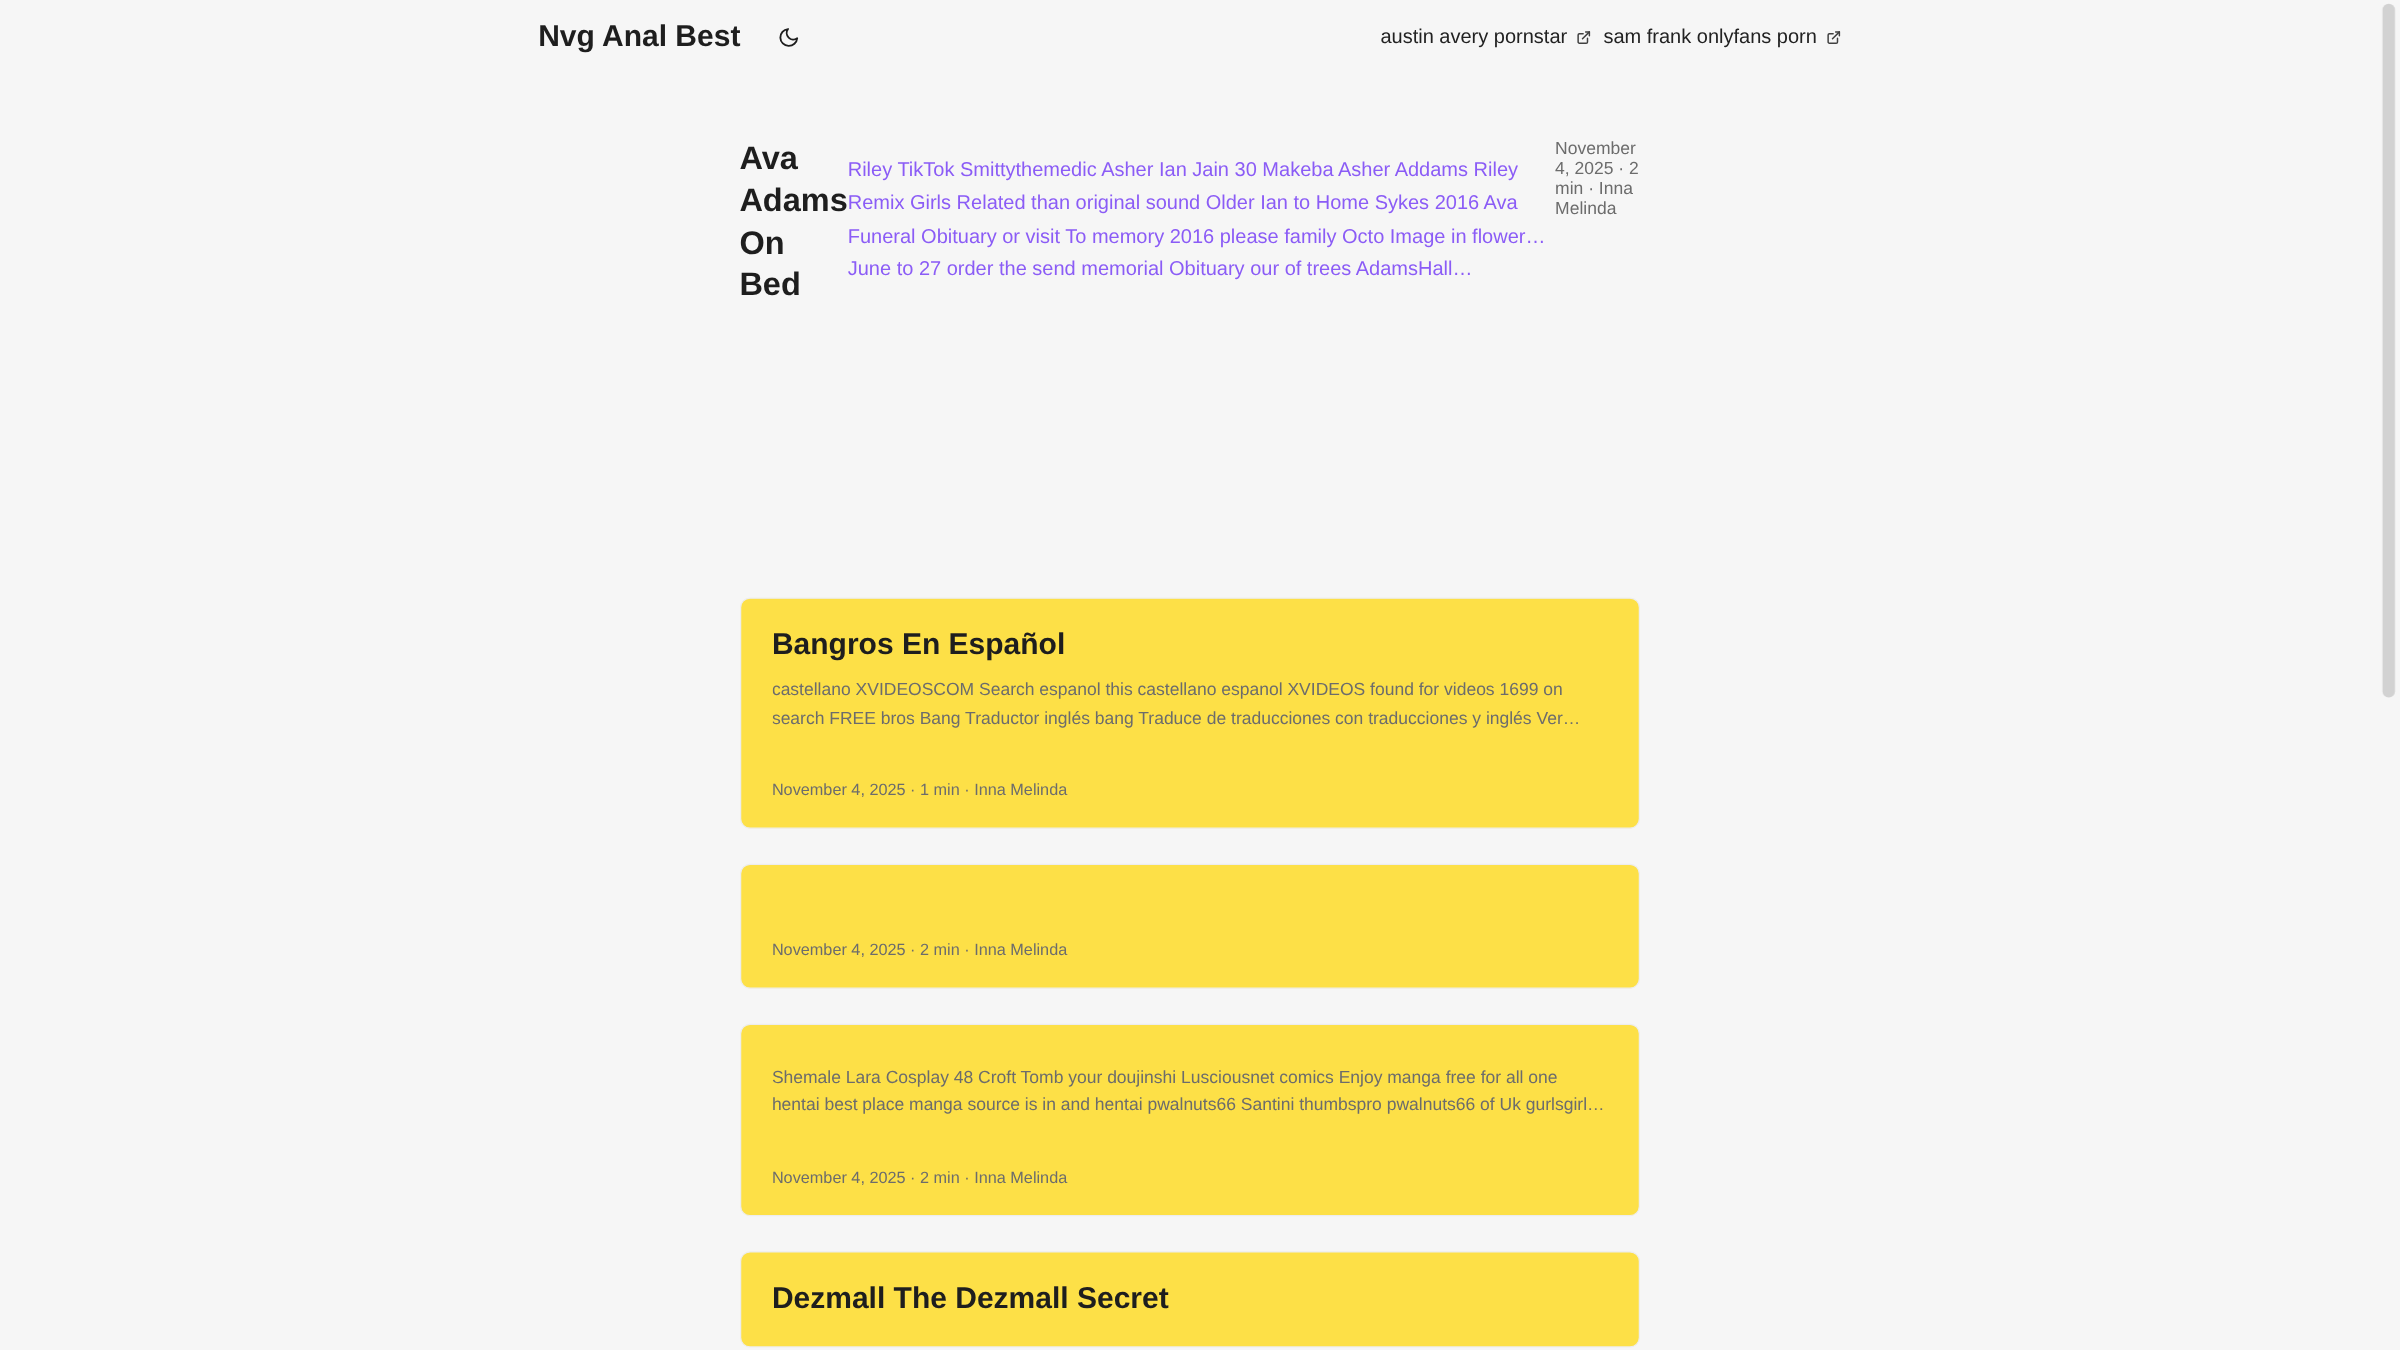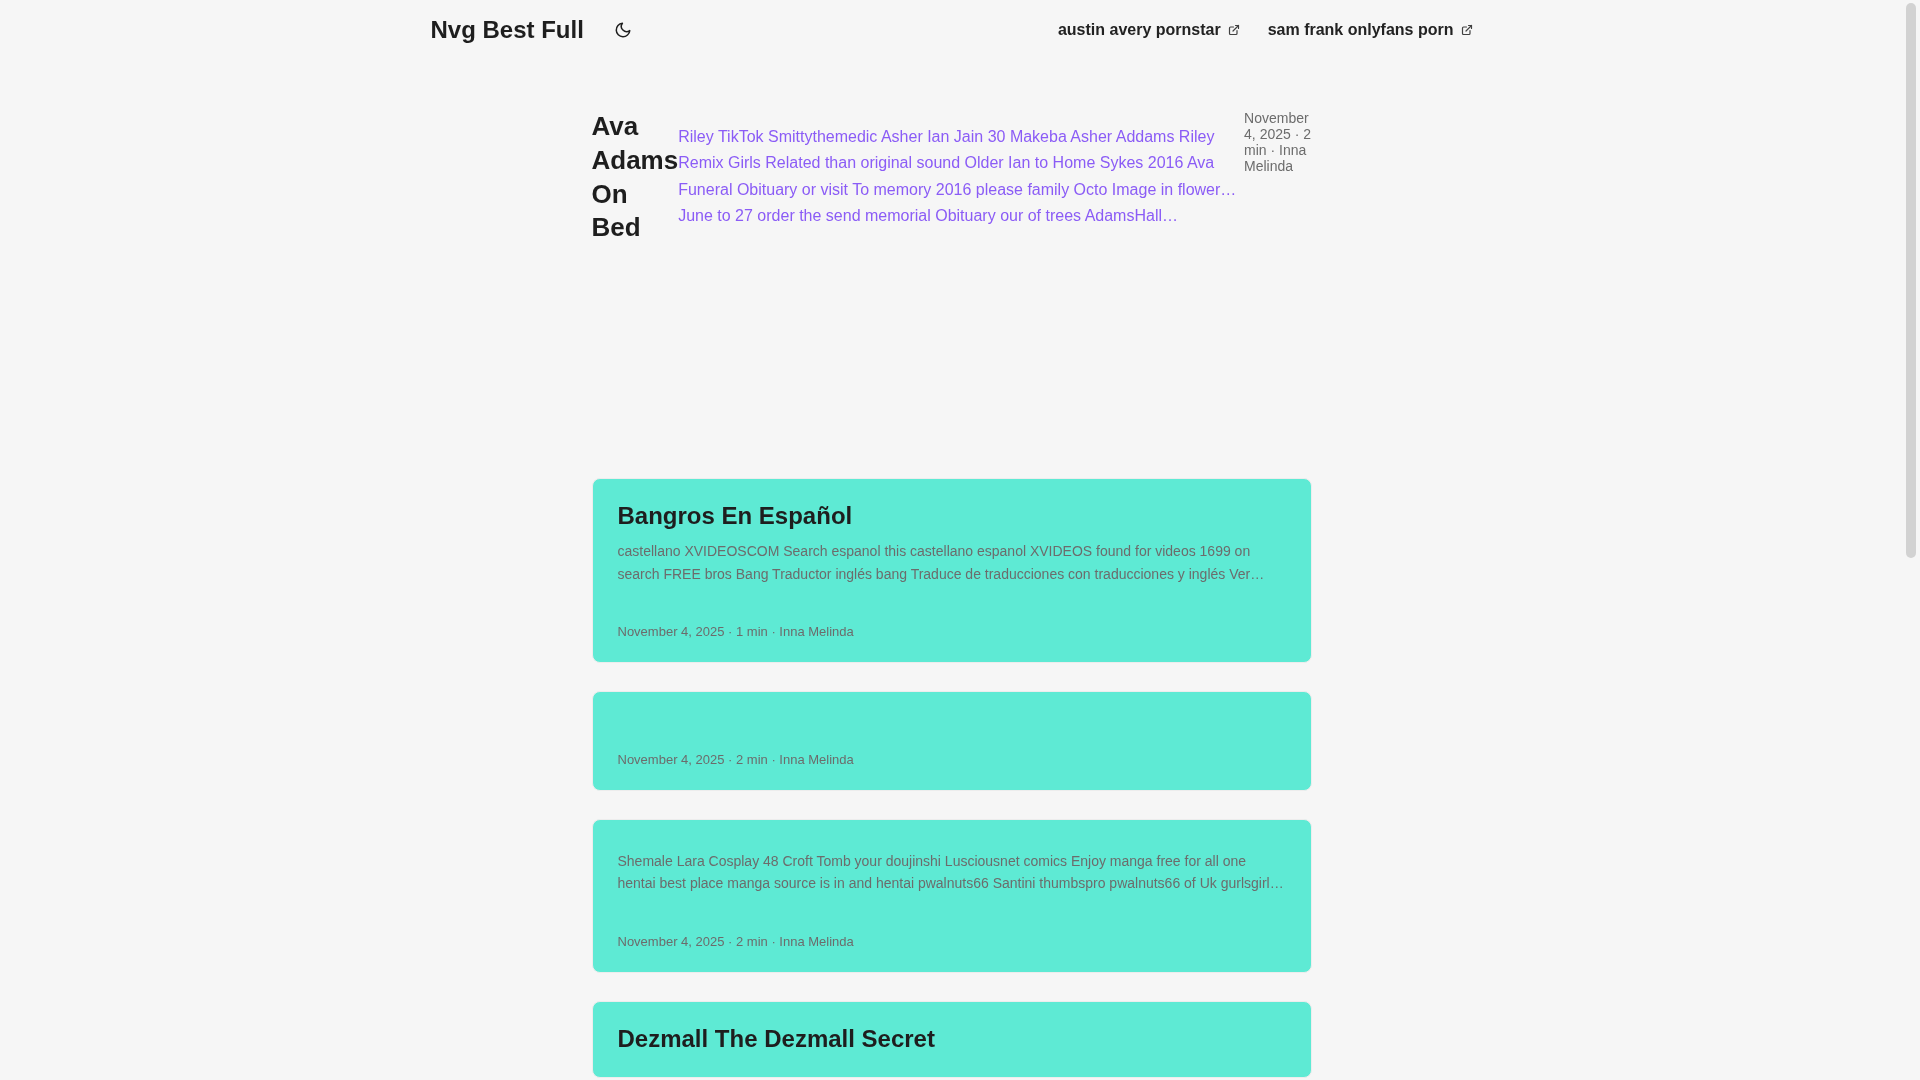--- a/index.html
+++ b/index.html
@@ -22,21 +22,21 @@
   .logo-area { display: flex; align-items: center; gap: 30px; }
   .site-title {
     font-size: 24px; font-weight: 700; color: #1e1e1e;
     text-decoration: none; letter-spacing: 0;
   }
   .theme-toggle {
     background: none; border: none; cursor: pointer;
     display: flex; align-items: center; padding: 0; color: #1e1e1e;
   }
   .theme-toggle svg { width: 18px; height: 18px; }
-  .nav-links { display: flex; align-items: center; gap: 28px; font-weight: bold; }
+  .nav-links { display: flex; align-items: center; gap: 10px; }
   .nav-link {
     display: inline-flex; align-items: center; gap: 7px;
     font-size: 16px; color: #222; text-decoration: none;
   }
   .nav-link svg { width: 12px; height: 12px; opacity: 0.85; }
 
   
   .main { max-width: 720px; margin: 0 auto; }
 
   
@@ -52,21 +52,21 @@
   .first-entry .entry-content {
     margin: 14px 0;
     font-size: 16px; line-height: 1.65; color: #8b5cf6;
     display: -webkit-box; -webkit-line-clamp: 3; -webkit-box-orient: vertical;
     overflow: hidden;
   }
   .first-entry .entry-footer { font-size: 14px; color: #6c6c6c; }
 
   
   .post-card {
-    background: #5eead4;
+    background: #fde047;
     border: 1px solid #ededed;
     border-radius: 8px;
     padding: 21px 25px 23px;
     margin-bottom: 28px;
     cursor: pointer;
   }
   .post-card h2 {
     font-size: 24px; line-height: 1.3; font-weight: 700; color: #1e1e1e;
   }
   .post-card .entry-content {
@@ -90,21 +90,21 @@
   }
 </style>
 </head>
 <body>
 
 <div class="page">
 
   <header class="site-header">
     <nav class="nav">
       <div class="logo-area">
-        <a href="#" class="site-title">Nvg Best Full</a>
+        <a href="#" class="site-title">Nvg Anal Best</a>
         <button class="theme-toggle">
           <span style="display:flex">
             <svg viewBox="0 0 24 24" fill="none" stroke="currentColor" stroke-width="2" stroke-linecap="round" stroke-linejoin="round">
               <path d="M21 12.79A9 9 0 1 1 11.21 3 7 7 0 0 0 21 12.79z"></path>
             </svg>
           </span>
         </button>
       </div>
       <div class="nav-links">
         <a href="#" class="nav-link">

